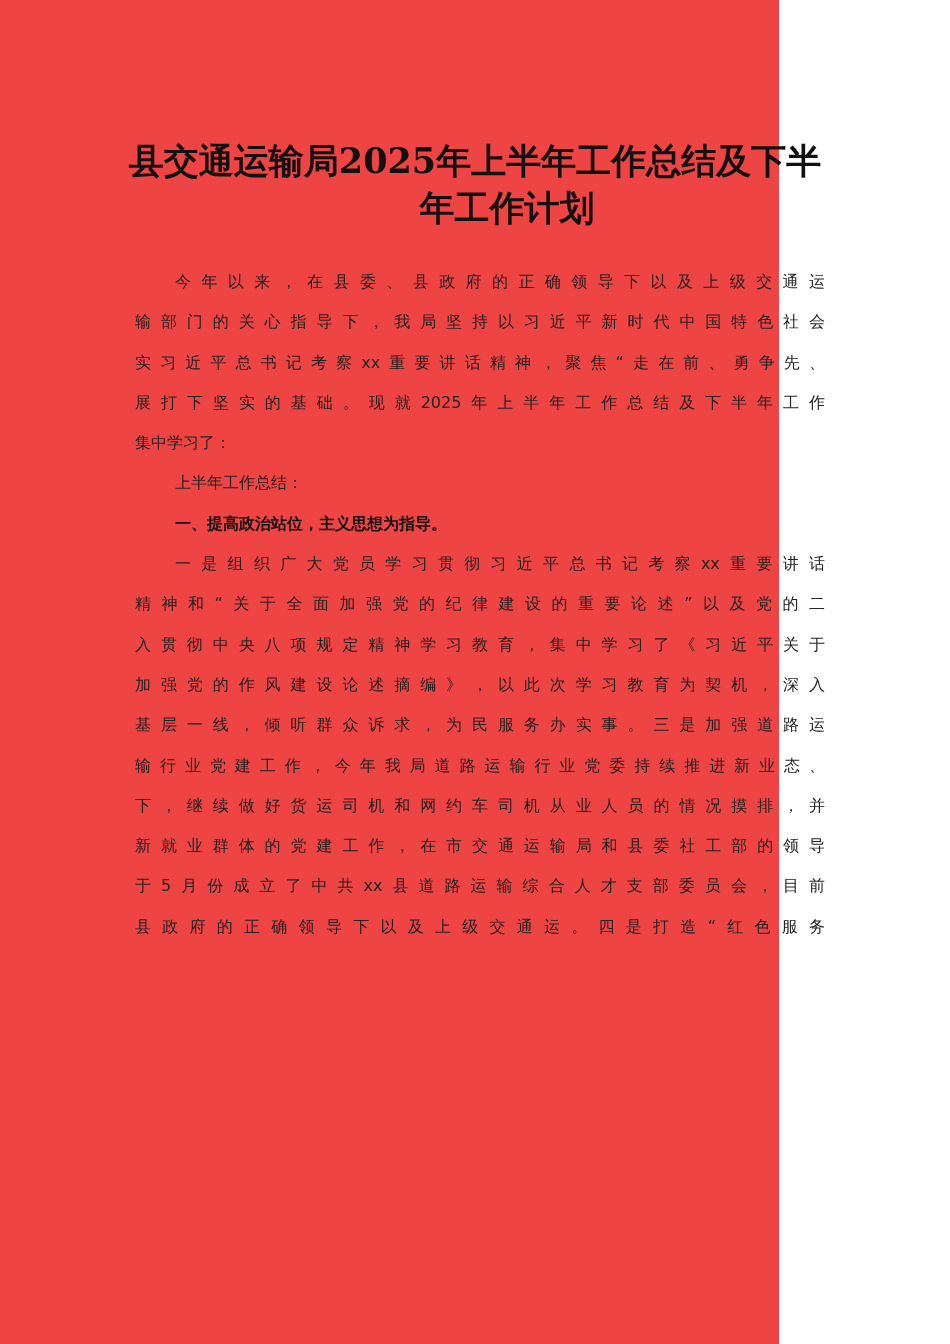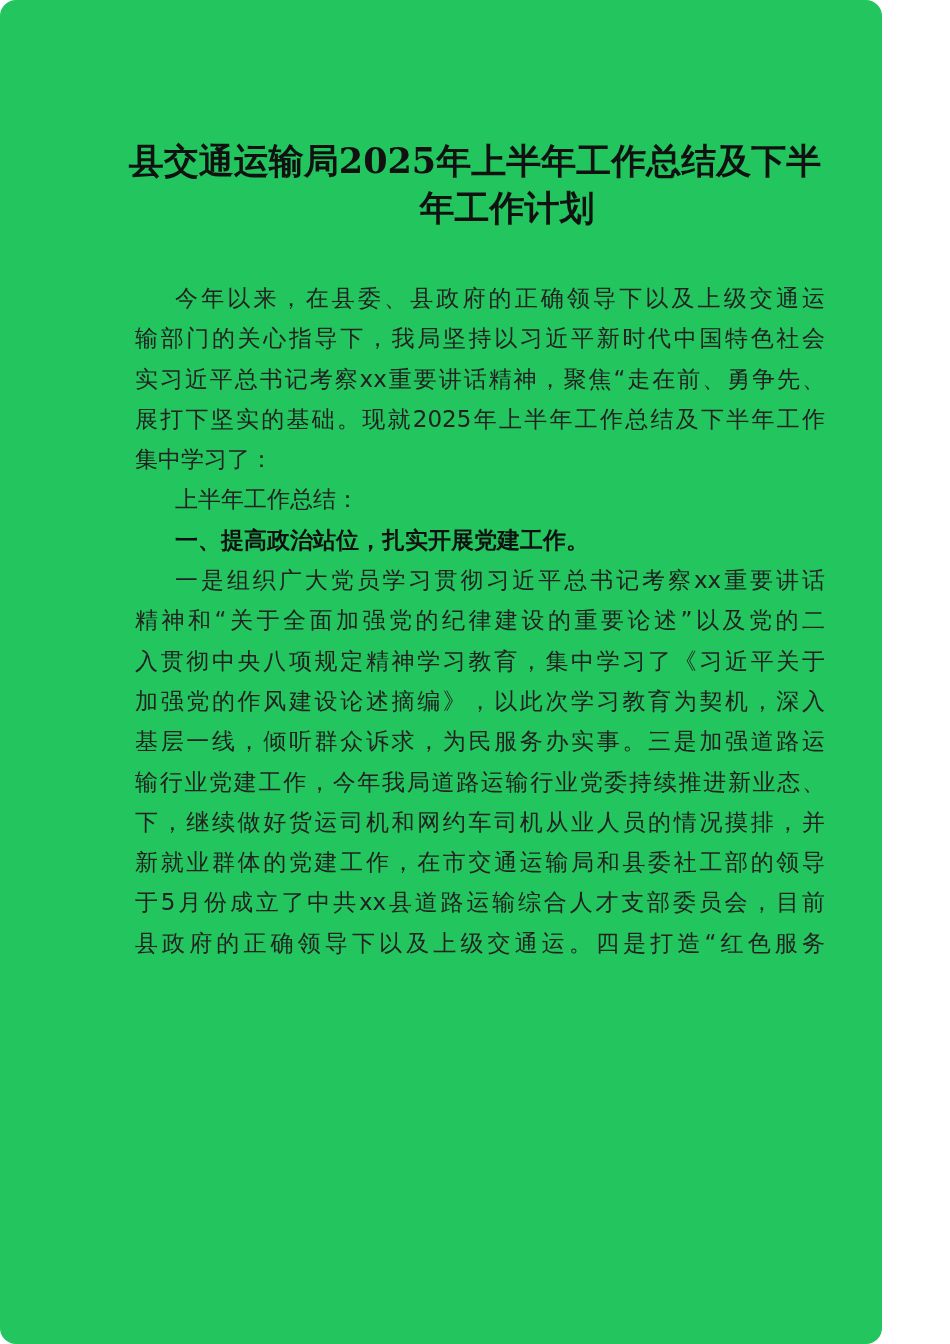--- a/index.html
+++ b/index.html
@@ -1,28 +1,28 @@
 <!DOCTYPE html>
 <html><head>
 <meta charset="utf-8">
 <style>
   html, body { margin:0; padding:0; background:#ffffff; }
   body { width:950px; height:1344px; position:relative; overflow:hidden; }
-  .page { position:absolute; left:0; top:0; width:882px; height:1344px; background:#22c55e;border-radius:16px; }
+  .page { position:absolute; left:0; top:0; width:779px; height:1344px; background:#ef4444; }
   .title {
     position:absolute; left:0; width:950px; text-align:center;
     font-family:"DejaVu Serif", "Liberation Serif", serif;
     font-weight:bold; font-size:35px; color:#111; letter-spacing:0px;
   }
   .t1 { top:138px; }
   .t2 { top:185px;margin-left:32px; }
   .body {
-    position:absolute; left:135px; top:278px; width:690px;
+    position:absolute; left:135px; top:262px; width:690px;
     font-family:"DejaVu Sans", "Liberation Sans", sans-serif;
-    font-size:23px; color:#222; line-height:40.3px;
+    font-size:16px; color:#222; line-height:40.3px;
   }
   .line { white-space:nowrap; height:40.3px; text-align:justify; text-align-last:justify; }
   .line.last { text-align-last:left; }
   .indent { padding-left:40px; }
   .heading { font-weight:bold; color:#111; text-align-last:left; }
 </style>
 </head>
 <body>
 
 <div class="page">
@@ -30,21 +30,21 @@
   <div class="title t2">年工作计划</div>
 
   <div class="body">
     <div class="line indent">今年以来，在县委、县政府的正确领导下以及上级交通运</div>
     <div class="line">输部门的关心指导下，我局坚持以习近平新时代中国特色社会</div>
     <div class="line">实习近平总书记考察xx重要讲话精神，聚焦“走在前、勇争先、</div>
     <div class="line">展打下坚实的基础。现就2025年上半年工作总结及下半年工作</div>
     <div class="line last">集中学习了：</div>
 
     <div class="line indent last">上半年工作总结：</div>
-    <div class="line indent heading">一、提高政治站位，扎实开展党建工作。</div>
+    <div class="line indent heading">一、提高政治站位，主义思想为指导。</div>
 
     <div class="line indent">一是组织广大党员学习贯彻习近平总书记考察xx重要讲话</div>
     <div class="line">精神和“关于全面加强党的纪律建设的重要论述”以及党的二</div>
     <div class="line">入贯彻中央八项规定精神学习教育，集中学习了《习近平关于</div>
     <div class="line">加强党的作风建设论述摘编》，以此次学习教育为契机，深入</div>
     <div class="line">基层一线，倾听群众诉求，为民服务办实事。三是加强道路运</div>
     <div class="line">输行业党建工作，今年我局道路运输行业党委持续推进新业态、</div>
     <div class="line">下，继续做好货运司机和网约车司机从业人员的情况摸排，并</div>
     <div class="line">新就业群体的党建工作，在市交通运输局和县委社工部的领导</div>
     <div class="line">于5月份成立了中共xx县道路运输综合人才支部委员会，目前</div>

